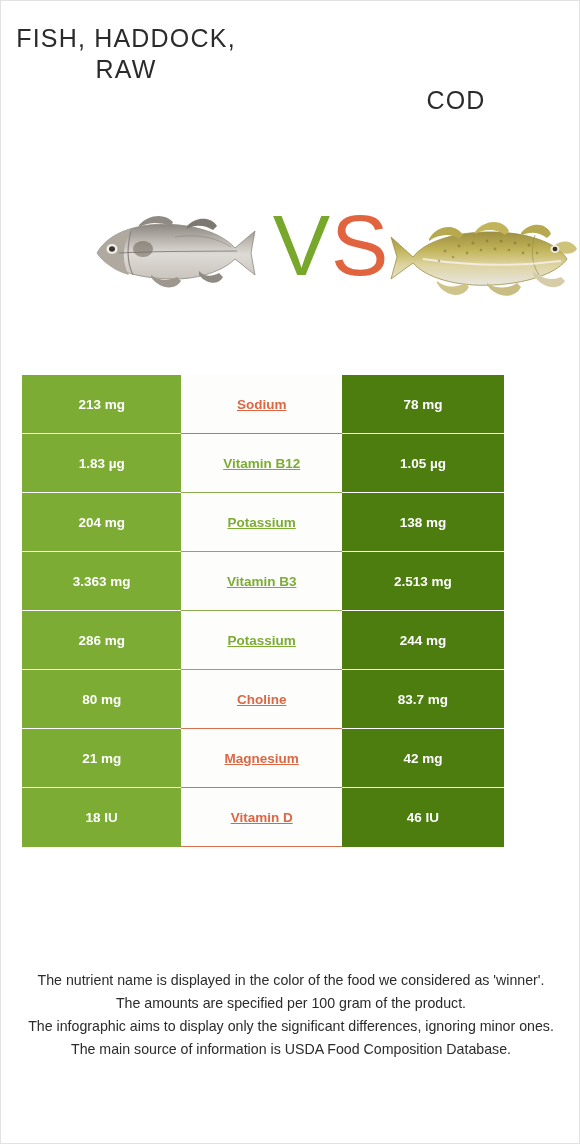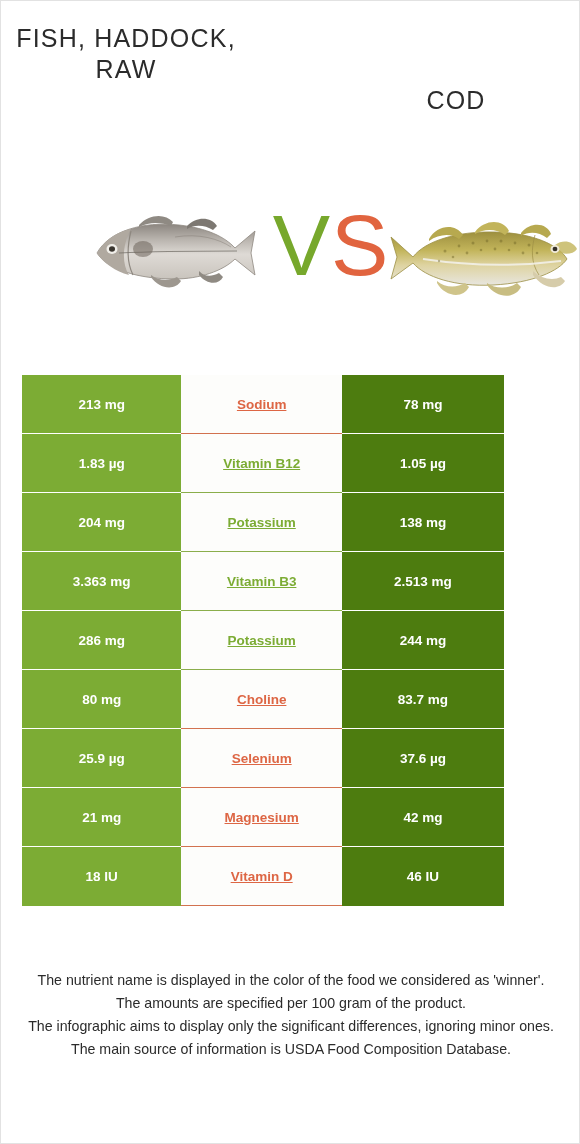--- a/index.html
+++ b/index.html
@@ -254,25 +254,20 @@
       <div class="cell cell-mid">Potassium</div>
       <div class="cell cell-right">244 mg</div>
     </div>
 
     <div class="row win-orange">
       <div class="cell cell-left">80 mg</div>
       <div class="cell cell-mid">Choline</div>
       <div class="cell cell-right">83.7 mg</div>
     </div>
 
-    <div class="row win-orange">
-      <div class="cell cell-left">25.9 µg</div>
-      <div class="cell cell-mid">Selenium</div>
-      <div class="cell cell-right">37.6 µg</div>
-    </div>
 
     <div class="row win-orange">
       <div class="cell cell-left">21 mg</div>
       <div class="cell cell-mid">Magnesium</div>
       <div class="cell cell-right">42 mg</div>
     </div>
 
     <div class="row win-orange">
       <div class="cell cell-left">18 IU</div>
       <div class="cell cell-mid">Vitamin D</div>

